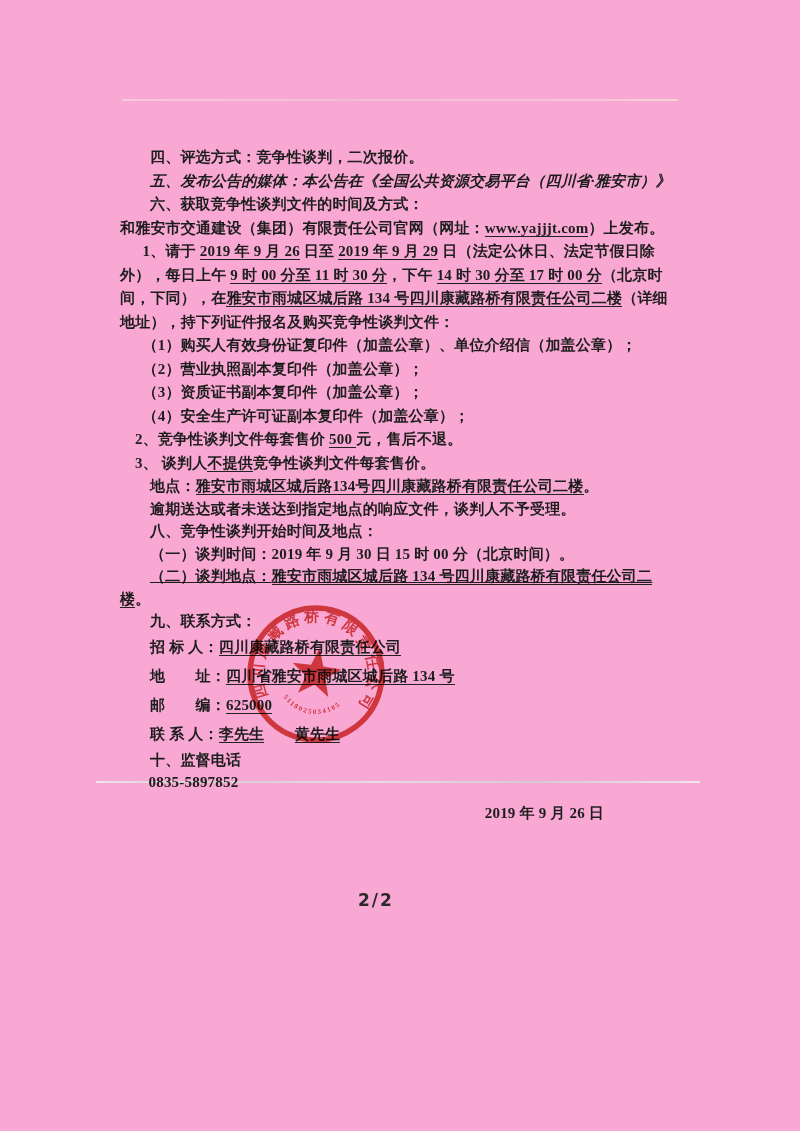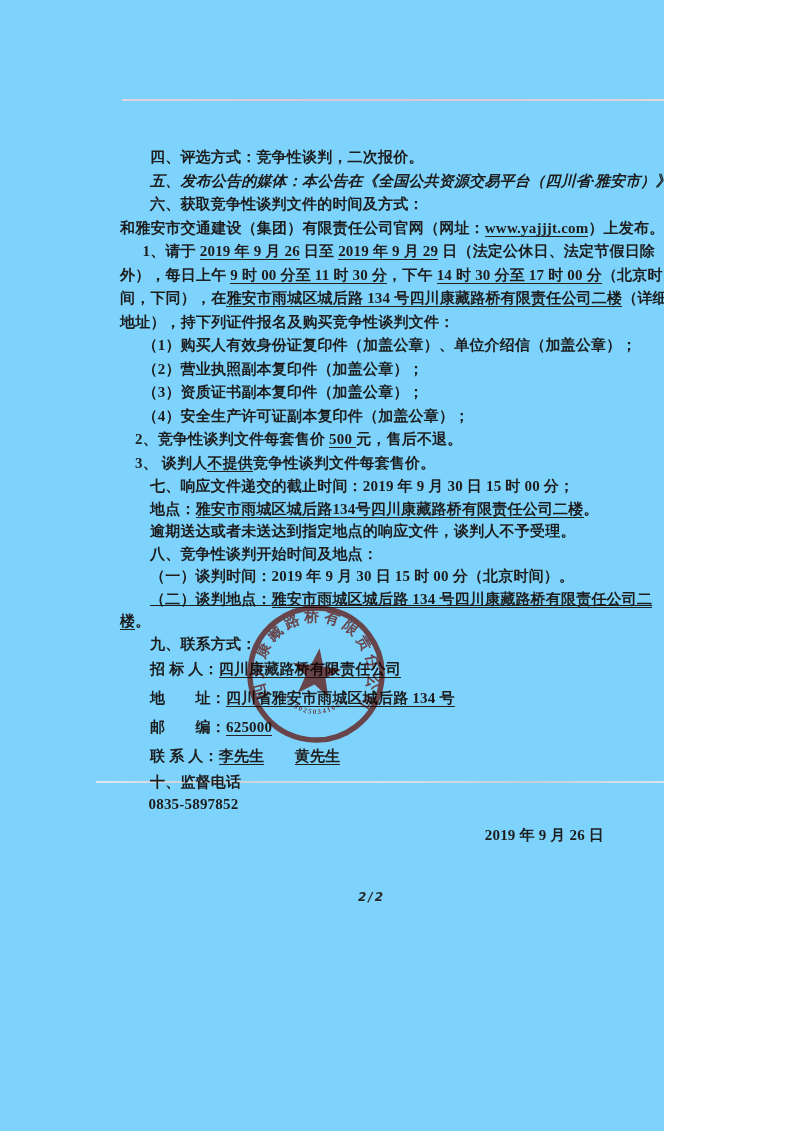--- a/index.html
+++ b/index.html
@@ -1,19 +1,19 @@
 <!DOCTYPE html>
 <html><head>
 <meta charset="utf-8">
 <style>
   html,body{margin:0;padding:0;}
   .page{
     position:relative;
-    width:664px;height:1131px;
-    background:#7dd3fc;
+    width:800px;height:1131px;
+    background:#f9a8d4;
     overflow:hidden;
     font-family:"Liberation Serif","DejaVu Serif",serif;
     color:#1d1d1d;
   }
   
   .artifact-top{
     position:absolute;left:122px;top:99px;width:556px;height:2px;
     background:linear-gradient(90deg,#f3d2de,#eec3d3 40%,#f1cdd9 85%,#f5ddd2);
     opacity:.85;
   }
@@ -39,21 +39,21 @@
     color:#c9271e;
     opacity:.8;
     mix-blend-mode:multiply;
     transform:rotate(8deg);
     pointer-events:none;
   }
   .seal text{fill:currentColor;font-family:"Liberation Serif","DejaVu Serif",serif;font-weight:700;}
   .footer-page{
     position:absolute;left:358px;top:890px;width:60px;
     font-family:"DejaVu Sans","Liberation Sans",sans-serif;
-    font-size:12px;font-weight:700;letter-spacing:2px;color:#2a2a2a;font-style:italic;
+    font-size:17px;font-weight:700;letter-spacing:2px;color:#2a2a2a;
   }
 </style>
 </head>
 <body>
 
 <div class="page">
 
   <div class="artifact-top"></div>
   <div class="artifact-mid"></div>
 
@@ -65,21 +65,20 @@
       <div class="line" style="padding-left: 1.5em;"><span>1、请于 </span><span class="u">2019 年 9 月 26</span><span> 日至 </span><span class="u">2019 年 9 月 29</span><span> 日（法定公休日、法定节假日除</span></div>
       <div class="line"><span>外），每日上午 </span><span class="u">9 时 00 分至 11 时 30 分</span><span>，下午 </span><span class="u">14 时 30 分至 17 时 00 分</span><span>（北京时</span></div>
       <div class="line"><span>间，下同），在</span><span class="u b">雅安市雨城区城后路 134 号四川康藏路桥有限责任公司二楼</span><span>（详细</span></div>
       <div class="line"><span>地址），持下列证件报名及购买竞争性谈判文件：</span></div>
       <div class="line" style="padding-left: 1.5em;"><span>（1）购买人有效身份证复印件（加盖公章）、单位介绍信（加盖公章）；</span></div>
       <div class="line" style="padding-left: 1.5em;"><span>（2）营业执照副本复印件（加盖公章）；</span></div>
       <div class="line" style="padding-left: 1.5em;"><span>（3）资质证书副本复印件（加盖公章）；</span></div>
       <div class="line" style="padding-left: 1.5em;"><span>（4）安全生产许可证副本复印件（加盖公章）；</span></div>
       <div class="line" style="padding-left: 1em;"><span>2、竞争性谈判文件每套售价 </span><span class="u">500 </span><span>元，售后不退。</span></div>
       <div class="line" style="padding-left: 1em;"><span>3、 谈判人</span><span class="u b">不提供</span><span>竞争性谈判文件每套售价。</span></div>
-      <div class="line s2 b" style="padding-left: 2em;"><span>七、响应文件递交的截止时间：2019 年 9 月 30 日 15 时 00 分；</span></div>
       <div class="line s2" style="padding-left: 2em;"><span class="b">地点：</span><span class="u b">雅安市雨城区城后路134号四川康藏路桥有限责任公司二楼</span><span class="b">。</span></div>
       <div class="line s2" style="padding-left: 2em;"><span>逾期送达或者未送达到指定地点的响应文件，谈判人不予受理。</span></div>
       <div class="line s2 b" style="padding-left: 2em;"><span>八、竞争性谈判开始时间及地点：</span></div>
       <div class="line s2" style="padding-left: 2em;"><span>（一）谈判时间：2019 年 9 月 30 日 15 时 00 分（北京时间）。</span></div>
       <div class="line s2" style="padding-left: 2em; text-decoration: underline;"><span>（二）谈判地点：</span><span class="u b">雅安市雨城区城后路 134 号四川康藏路桥有限责任公司二</span></div>
       <div class="line s2"><span class="u b">楼</span><span class="b">。</span></div>
       <div class="line s2 b" style="padding-left: 2em;"><span>九、联系方式：</span></div>
       <div class="line c" style="padding-left: 2em;"><span>招 标 人：</span><span class="u">四川康藏路桥有限责任公司</span></div>
       <div class="line c" style="padding-left: 2em;"><span>地　　址：</span><span class="u">四川省雅安市雨城区城后路 134 号</span></div>
       <div class="line c" style="padding-left: 2em;"><span>邮　　编：</span><span class="u">625000</span></div>

